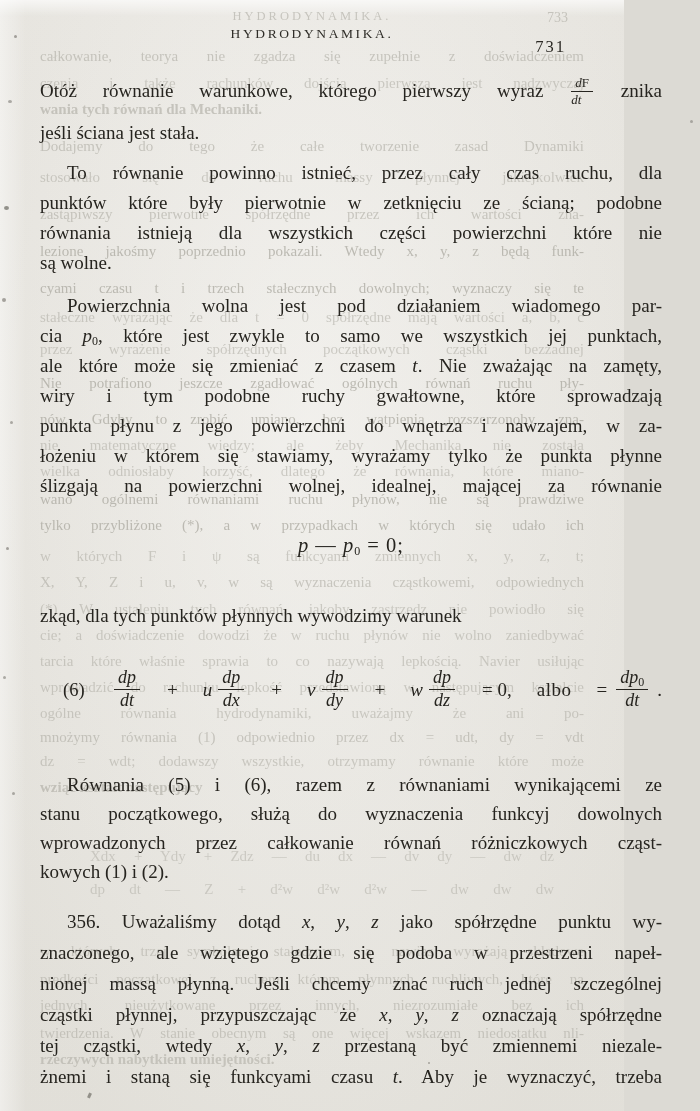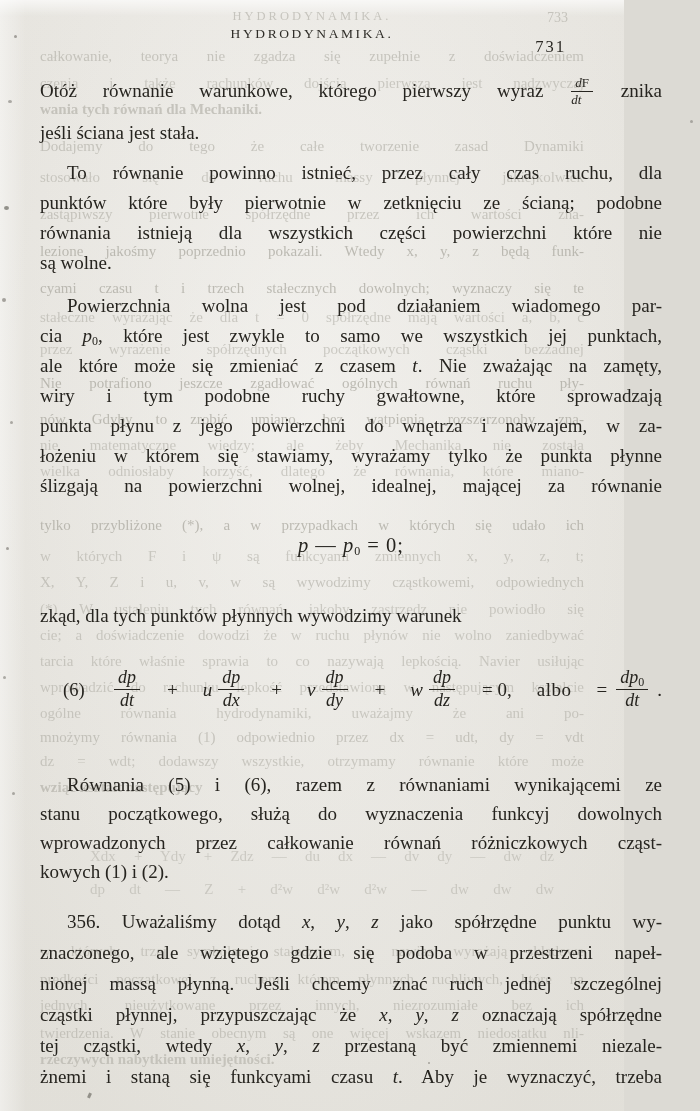--- a/index.html
+++ b/index.html
@@ -80,23 +80,24 @@
     <div class="bleed sm" style="top:167px">stosowało się do ruchu massy płynnej jakiejkolwiek</div>
     <div class="bleed" style="top:204px">zastąpiwszy pierwotne spółrzędne przez ich wartości zna-</div>
     <div class="bleed bd" style="top:241px">lezione jakośmy poprzednio pokazali. Wtedy x, y, z będą funk-</div>
     <div class="bleed bd" style="top:278px">cyami czasu t i trzech stałecznych dowolnych; wyznaczy się te</div>
     <div class="bleed sm" style="top:307px">stałeczne wyrażając że dla t = 0 spółrzędne mają wartości a, b, c</div>
     <div class="bleed sm" style="top:339px">przez wyrażenie spółrzędnych początkowych cząstki bezżadnej</div>
     <div class="bleed bd" style="top:373px">Nie potrafiono jeszcze zgadłować ogólnych równań ruchu pły-</div>
     <div class="bleed bd" style="top:409px">nów. Gdyby to zrobić umiano, bez wątpienia rozszerzonoby zna-</div>
     <div class="bleed sm" style="top:435px">nie matematyczne wiedzy; ale żeby Mechanika nie została</div>
     <div class="bleed sm" style="top:461px">wielka odniosłaby korzyść, dlatego że równania, które miano-</div>
+    <div class="bleed bd" style="top:489px">wano ogólnemi równaniami ruchu płynów, nie są prawdziwe</div>
     <div class="bleed bd" style="top:515px">tylko przybliżone (*), a w przypadkach w których się udało ich</div>
     <div class="bleed sm" style="top:546px">w których F i ψ są funkcyami zmiennych x, y, z, t;</div>
-    <div class="bleed" style="top:572px">X, Y, Z i u, v, w są wywodzimy cząstkowemi, odpowiednych</div>
+    <div class="bleed" style="top:572px">X, Y, Z i u, v, w są wyznaczenia cząstkowemi, odpowiednych</div>
     <div class="bleed sm" style="top:599px">(*) W ustaleniu tych równań, jakoby zastrzedz nie powiodło się</div>
     <div class="bleed sm" style="top:625px">cie; a doświadczenie dowodzi że w ruchu płynów nie wolno zaniedbywać</div>
     <div class="bleed sm" style="top:651px">tarcia które właśnie sprawia to co nazywają lepkością. Navier usiłując</div>
     <div class="bleed sm" style="top:677px">wprowadzić do rachunku lepkość przedstawioną w następującym kształcie</div>
     <div class="bleed sm" style="top:703px">ogólne równania hydrodynamiki, uważajmy że ani po-</div>
     <div class="bleed" style="top:727px">mnożymy równania (1) odpowiednio przez dx = udt, dy = vdt</div>
     <div class="bleed sm" style="top:751px">dz = wdt; dodawszy wszystkie, otrzymamy równanie które może</div>
     <div class="bleed short" style="top:777px">wziąć kształt następujący</div>
     <div class="bleed math" style="top:846px">Xdx + Ydy + Zdz — du dx — dv dy — dw dz</div>
     <div class="bleed math sm" style="top:879px">dp dt — Z + d²w d²w d²w — dw dw dw</div>

